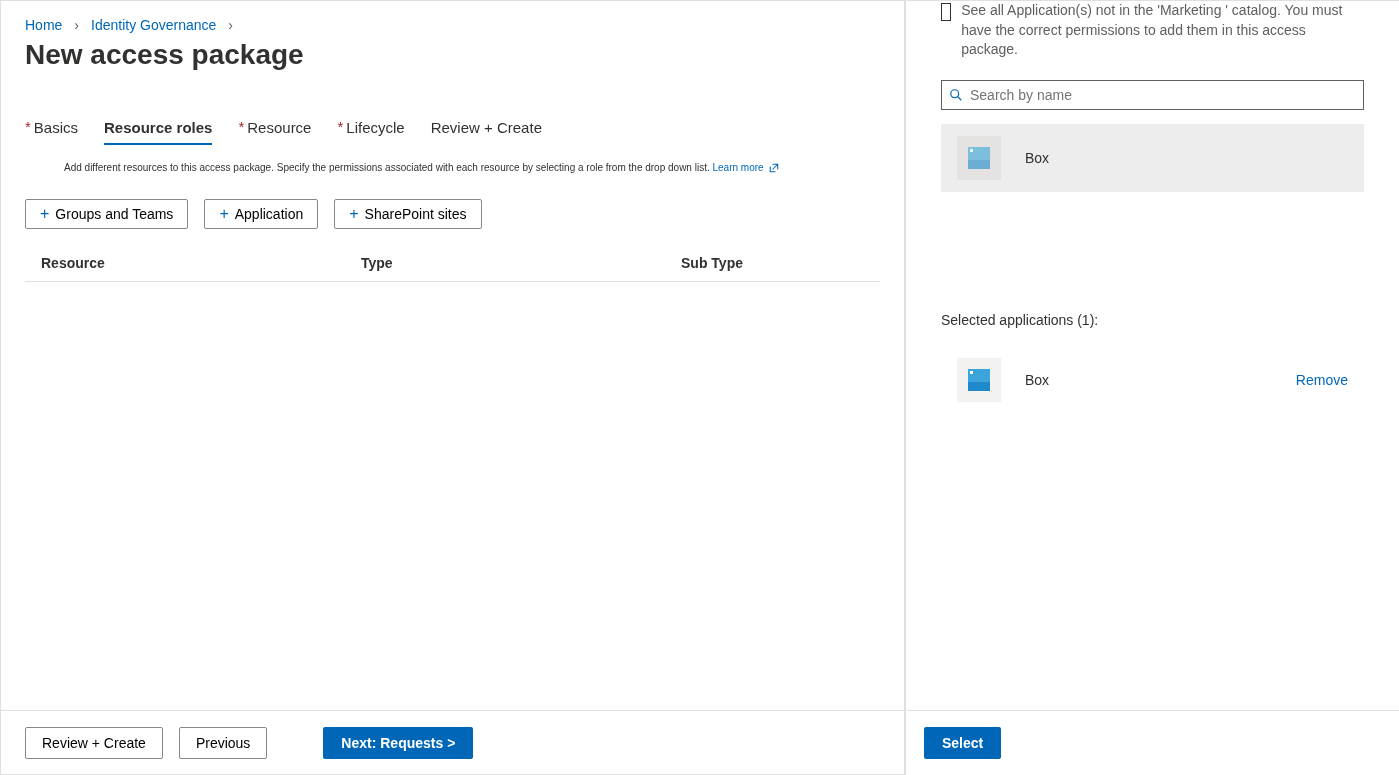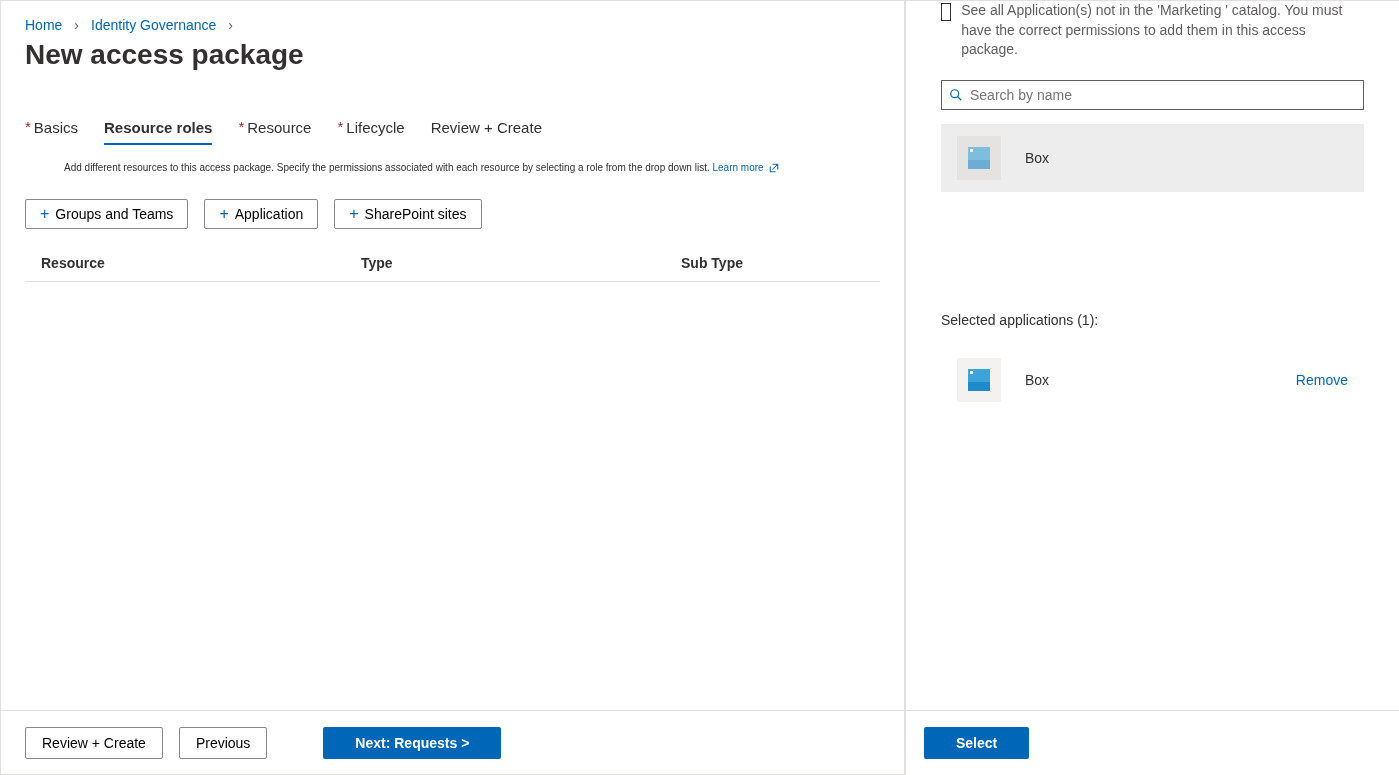--- a/index.html
+++ b/index.html
@@ -124,21 +124,21 @@
     background: #ffffff;
     padding: 7px 16px;
     font-size: 14px;
     cursor: pointer;
     border-radius: 2px;
   }
   .btn-primary {
     border: none;
     background: #0067b8;
     color: #ffffff;
-    padding: 8px 32px;
+    padding: 8px 18px;
     font-size: 14px;
     font-weight: 600;
     cursor: pointer;
     border-radius: 2px;
   }
   .btn-primary.spaced { margin-left: 40px; }
 
   .side-panel {
     position: absolute;
     right: 0; top: 0;

